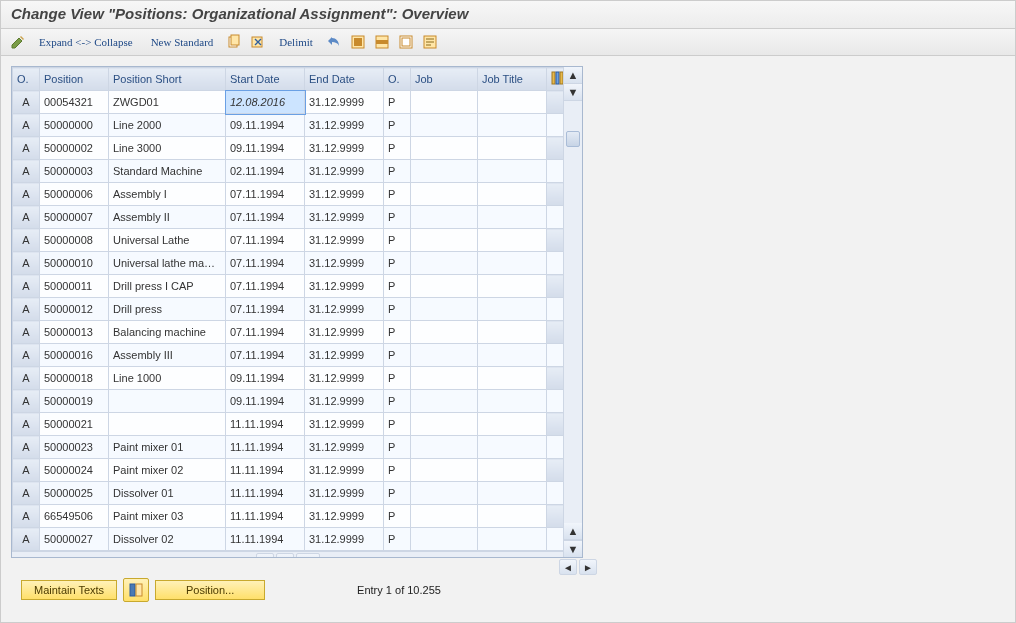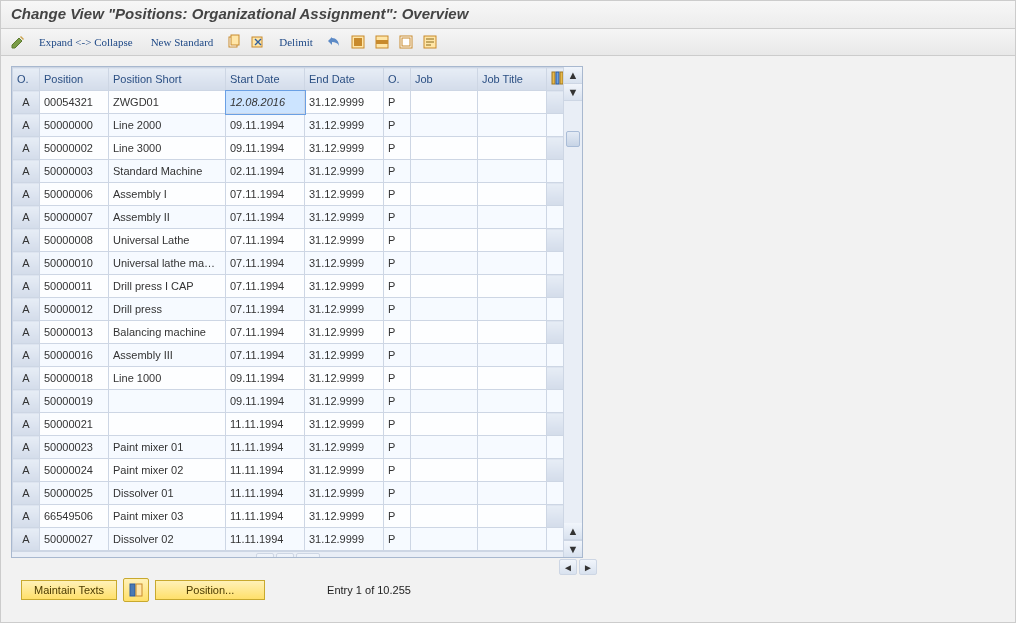--- a/index.html
+++ b/index.html
@@ -37,21 +37,21 @@
   .vscroll .arrow:last-child{border-top:1px solid #cdd6e4;border-bottom:none;}
   .vscroll .track{flex:1;position:relative;}
   .vscroll .thumb{position:absolute;top:30px;left:2px;right:2px;height:14px;background:linear-gradient(#e4ebf5,#c7d4e6);border:1px solid #a9bcd7;border-radius:2px;}
   
   .hscroll{display:flex;align-items:center;justify-content:center;gap:2px;height:18px;border-top:1px solid #cdd6e4;background:#e9eef6;}
   .hscroll .hbtn{width:16px;height:14px;display:flex;align-items:center;justify-content:center;background:linear-gradient(#f1f5fb,#d9e2ef);border:1px solid #cdd6e4;border-radius:2px;font-size:10px;}
   
   .footer{position:absolute;left:20px;bottom:20px;display:flex;align-items:center;gap:6px;}
   .gold-btn{background:linear-gradient(#fff1b8,#ffe06a);border:1px solid #c8a92e;padding:3px 12px;font-size:11px;color:#4b3a00;border-radius:0;}
   .gold-ico-btn{width:24px;height:22px;background:linear-gradient(#fff1b8,#ffe06a);border:1px solid #c8a92e;border-radius:2px;display:flex;align-items:center;justify-content:center;}
-  .entry-label{margin-left:56px;color:#222;}
+  .entry-label{margin-left:86px;color:#222;}
 </style>
 </head>
 <body>
 
 <div class="app">
 
   <div class="title-bar">Change View "Positions: Organizational Assignment": Overview</div>
 
   <div class="toolbar">
     <span class="icon-btn">

